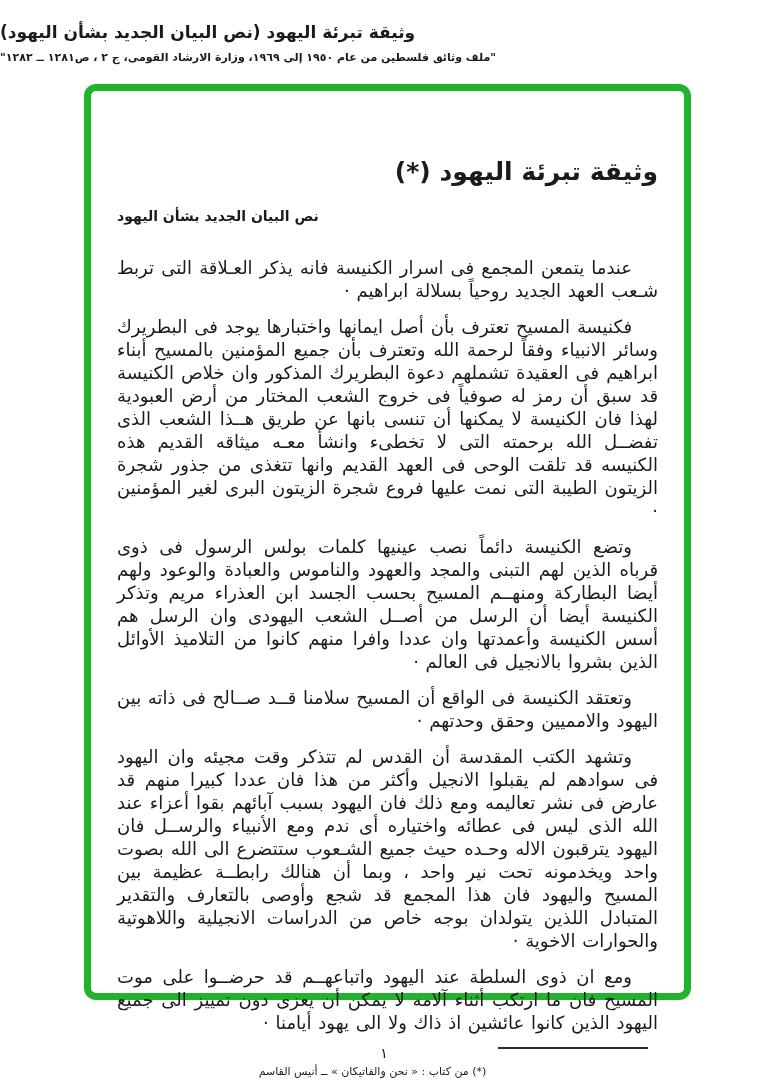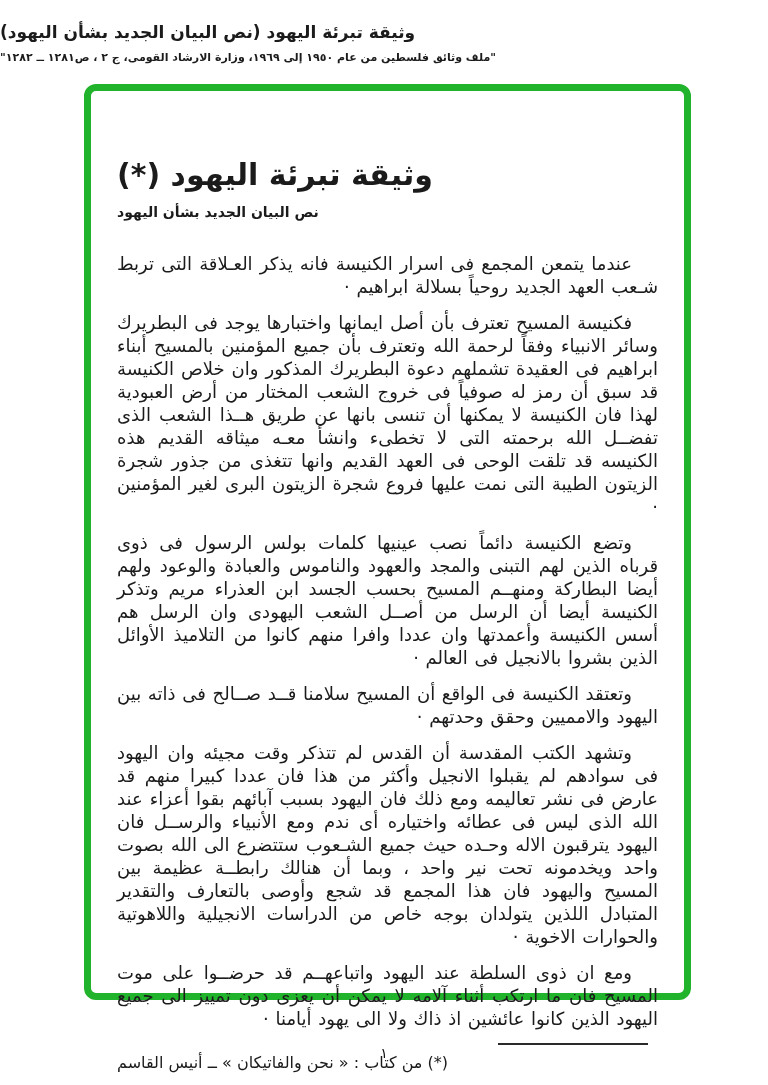--- a/index.html
+++ b/index.html
@@ -34,23 +34,23 @@
     width:607px; height:916px;
     box-sizing:border-box;
     border:7px solid #21b32b;
     border-radius:12px;
     background:#ffffff;
     padding:58px 26px 0 26px;
     direction:rtl;
   }
 
   .doc-title {
-    text-align:left;
-    font-size:30px; font-weight:bold;
-    margin:8px 0 12px 0;
+    text-align:right;
+    font-size:25px; font-weight:bold;
+    margin:8px 0 22px 0;
   }
   .doc-subtitle {
     text-align:left;
     font-size:14px; font-weight:bold;
     letter-spacing:1px;
     margin:0 0 32px 0;
   }
 
   .doc-body p {
     font-size:18px;
@@ -62,23 +62,23 @@
   }
 
   
   .footnote-separator {
     width:150px; height:2px;
     background:#2a2a2a;
     margin:8px auto 5px 0; 
     margin-right:10px;
   }
   .doc-footnote {
-    font-size:16px;
-    text-align:left;
-    margin:8px 30px 0 0;
+    font-size:11px;
+    text-align:center;
+    margin:16px 30px 0 0;
     letter-spacing:0.3px;
   }
 
   
   .page-number {
     position:absolute;
     bottom:24px; left:0; right:0;
     text-align:center;
     font-size:14px;
     color:#111;

